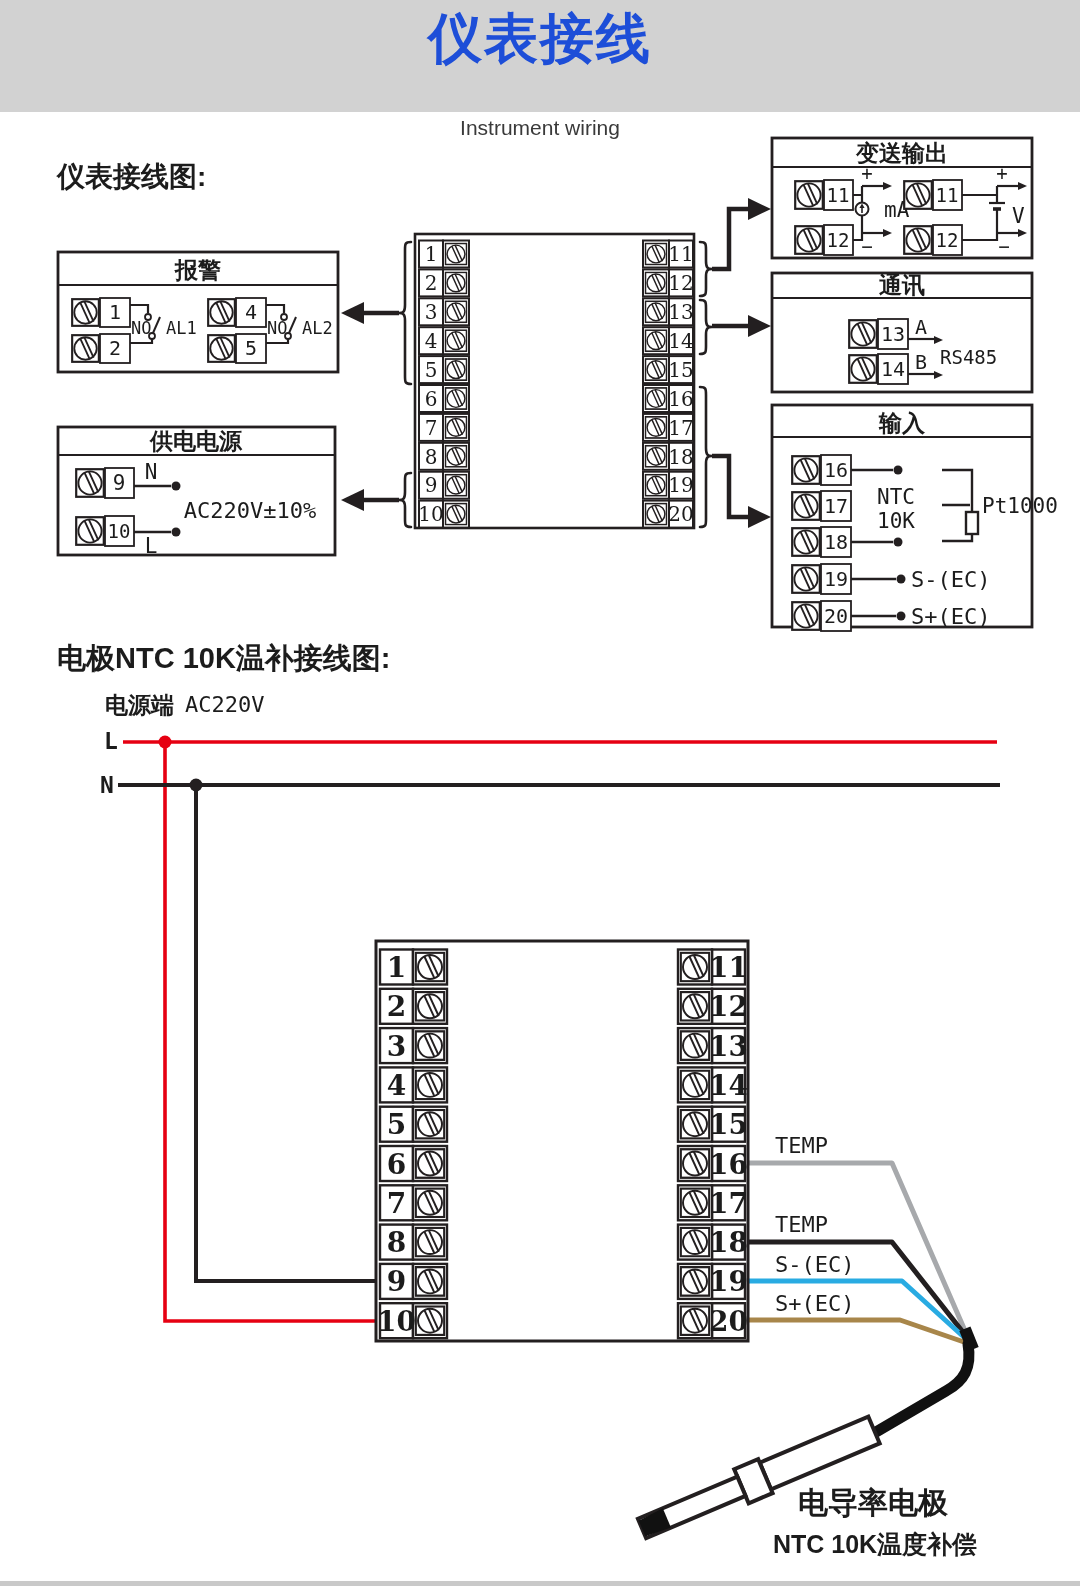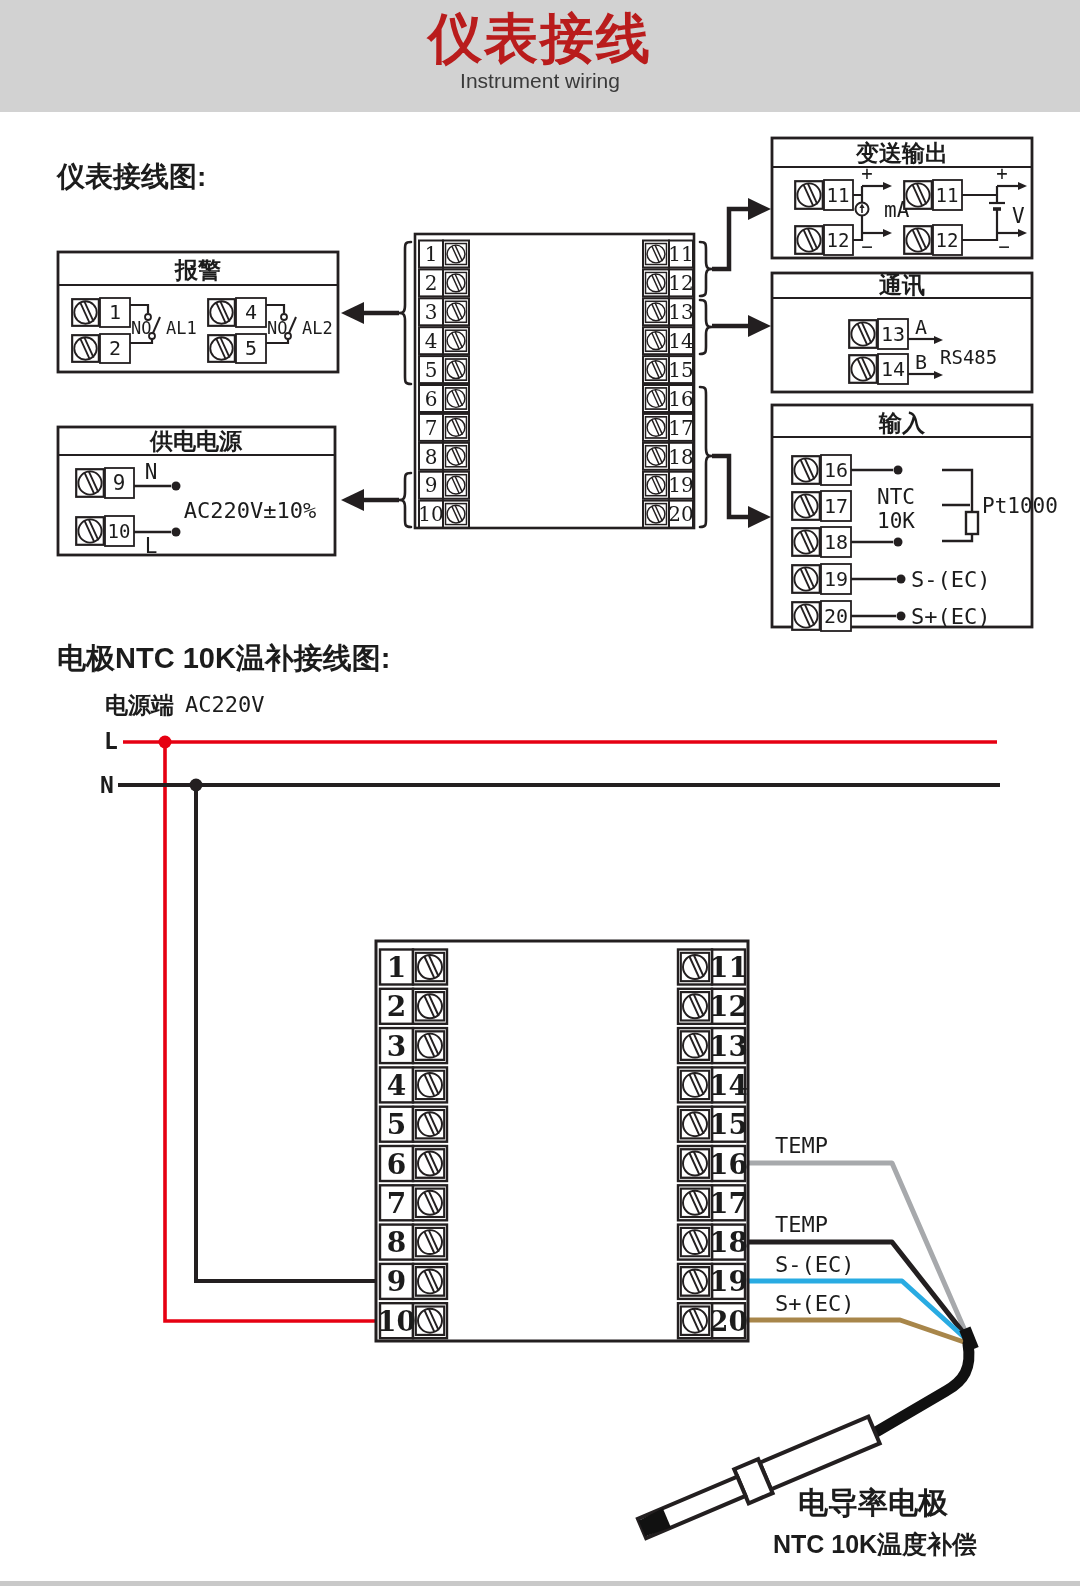--- a/index.html
+++ b/index.html
@@ -1,20 +1,20 @@
 <!DOCTYPE html>
 <html><head>
 <meta charset="utf-8">
 <style>
   html,body{margin:0;padding:0;background:#fff;}
   #page{position:relative;width:1080px;height:1586px;background:#fff;overflow:hidden;
         font-family:"Liberation Sans",sans-serif;}
   #header{position:absolute;left:0;top:0;width:1080px;height:112px;background:#d2d2d2;text-align:center;}
-  #header .t{margin-top:8px;font-size:54px;font-weight:900;color:#b91c1c;letter-spacing:2px;line-height:60px;}
-  #header .s{font-size:21px;color:#3a3a3a;line-height:26px;}
+  #header .t{margin-top:8px;font-size:54px;font-weight:900;color:#1d4ed8;letter-spacing:2px;line-height:60px;}
+  #header .s{font-size:21px;color:#3a3a3a;line-height:26px;margin-top:47px;}
   #footerbar{position:absolute;left:0;top:1581px;width:1080px;height:5px;background:#c9c9c9;}
   svg{position:absolute;left:0;top:0;}
   svg text{fill:#1c1c1c;}
   .cjk{font-family:"Liberation Sans",sans-serif;font-weight:700;}
   .mono{font-family:"DejaVu Sans Mono","Liberation Mono",monospace;}
   .serif{font-family:"DejaVu Serif","Liberation Serif",serif;}
   .ln{stroke:#231f20;fill:none;}
   .bx{stroke:#231f20;fill:#fff;}
 </style>
 </head>

